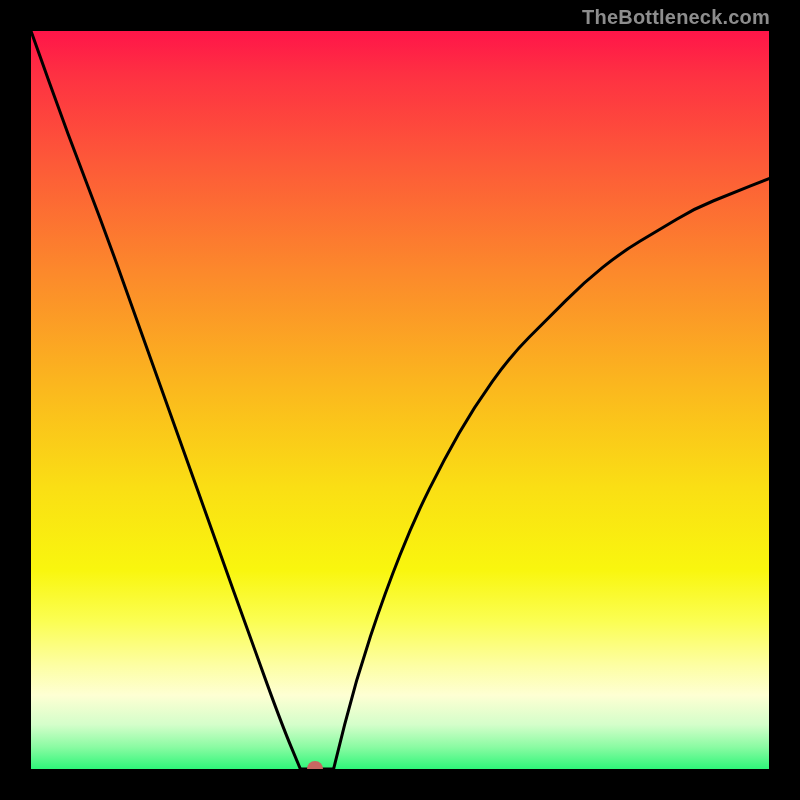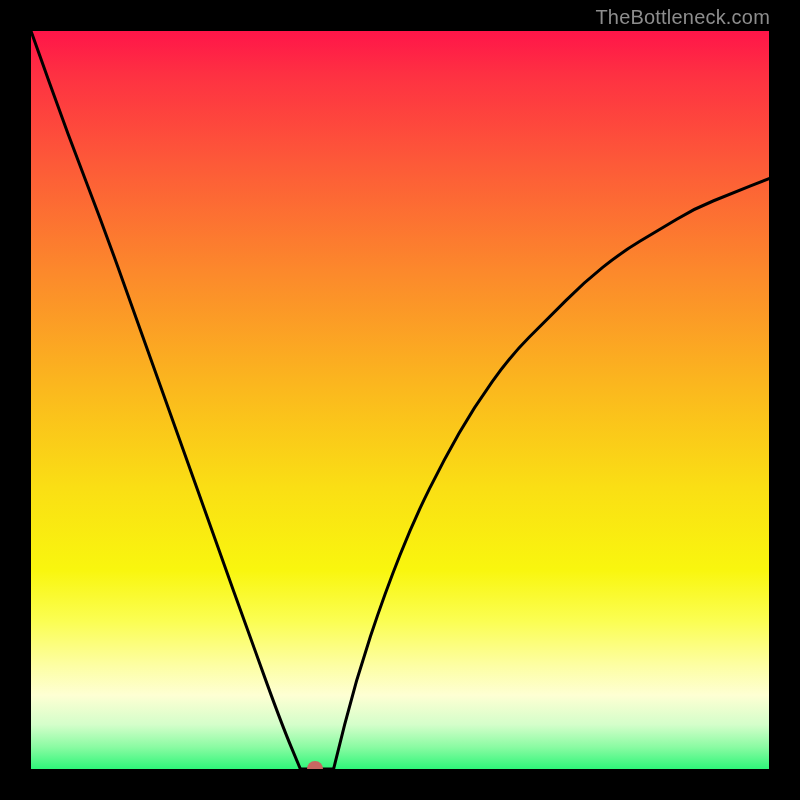--- a/index.html
+++ b/index.html
@@ -57,21 +57,21 @@
     border-radius: 50%;
     background: #c86762;
     transform: translate(-50%, -50%);
   }
   .watermark {
     position: absolute;
     top: 6px;
     right: 30px;
     color: #8d8d8d;
     font-size: 20px;
-    font-weight: 400;
+    font-weight: 700;
     letter-spacing: 0.2px;
     user-select: none;
   }
 </style>
 </head>
 <body>
 
 <div class="chart-outer">
 
   <div class="watermark">TheBottleneck.com</div>

